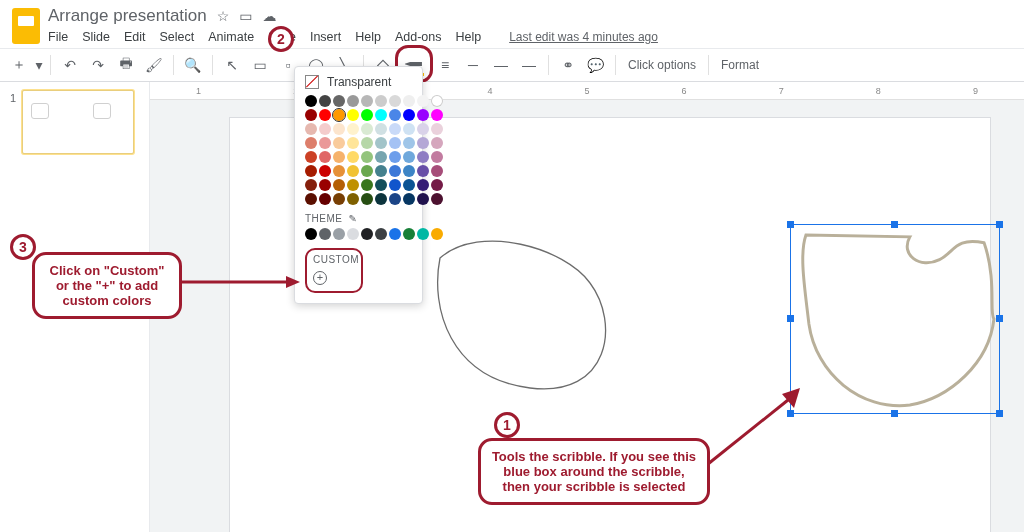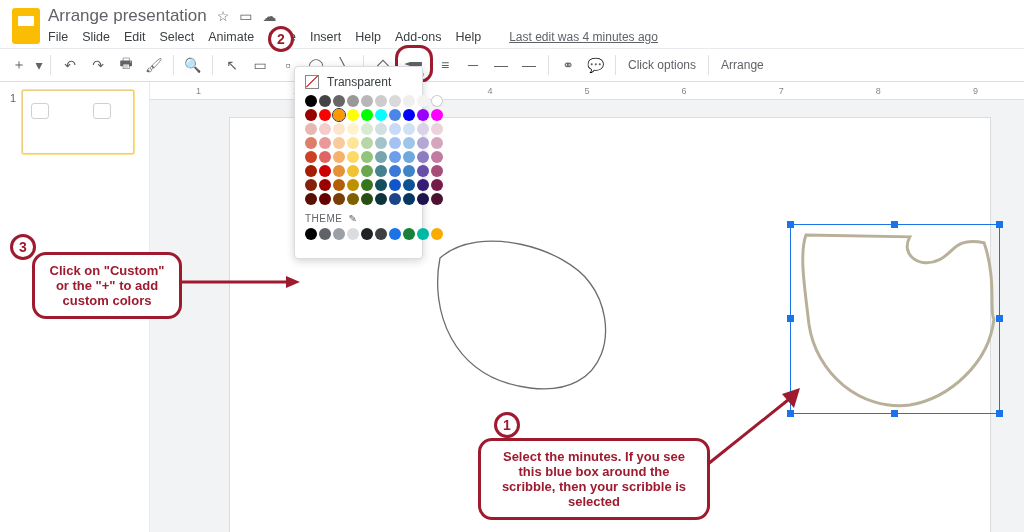--- a/index.html
+++ b/index.html
@@ -358,21 +358,21 @@
   <div class="tbtn">≡</div>
   <div class="tbtn">─</div>
   <div class="tbtn">—</div>
   <div class="tbtn">—</div>
   <div class="sep"></div>
   <div class="tbtn">⚭</div>
   <div class="tbtn">💬</div>
   <div class="sep"></div>
   <span class="tlabel">Click options</span>
   <div class="sep"></div>
-  <span class="tlabel">Arrange</span>
+  <span class="tlabel">Format</span>
 </div>
 
 <div class="workspace">
   <div class="thumbs">
     <div class="thumb-wrap">
       <div class="thumb-num">1</div>
       <div class="thumb">
         <div class="thumb-sq1"></div>
         <div class="thumb-sq2"></div>
       </div>
@@ -508,29 +508,33 @@
       <div class="swatch" style="background: rgb(95, 99, 104);"></div>
       <div class="swatch" style="background: rgb(154, 160, 166);"></div>
       <div class="swatch" style="background: rgb(218, 220, 224);"></div>
       <div class="swatch" style="background: rgb(32, 33, 36);"></div>
       <div class="swatch" style="background: rgb(60, 64, 67);"></div>
       <div class="swatch" style="background: rgb(26, 115, 232);"></div>
       <div class="swatch" style="background: rgb(24, 128, 56);"></div>
       <div class="swatch" style="background: rgb(0, 184, 164);"></div>
       <div class="swatch" style="background: rgb(249, 171, 0);"></div>
     </div>
+  <div class="custom-box">
+    <div class="custom-label">CUSTOM</div>
+    <span class="plus-btn">+</span>
+  </div>
 </div>
 
 <div class="step-badge" style="left:268px; top:26px;">2</div>
 
 <div class="step-badge" style="left:10px; top:234px;">3</div>
 <div class="callout" style="left:32px; top:252px; width:150px;">Click on "Custom" or the "+" to add custom colors</div>
 <svg class="arrow-svg" style="left:182px; top:272px; width:120px; height:20px;" viewBox="0 0 120 20">
   <line x1="0" y1="10" x2="104" y2="10"></line>
   <polygon points="104,4 118,10 104,16"></polygon>
 </svg>
 
 <div class="step-badge" style="left:494px; top:412px;">1</div>
-<div class="callout" style="left:478px; top:438px; width:232px;">Select the minutes. If you see this blue box around the scribble, then your scribble is selected</div>
+<div class="callout" style="left:478px; top:438px; width:232px;">Tools the scribble. If you see this blue box around the scribble, then your scribble is selected</div>
 <svg class="arrow-svg" style="left:704px; top:388px; width:100px; height:80px;" viewBox="0 0 100 80">
   <line x1="4" y1="76" x2="84" y2="12"></line>
   <polygon points="78,6 96,0 90,20"></polygon>
 </svg>
 
 </body></html>

